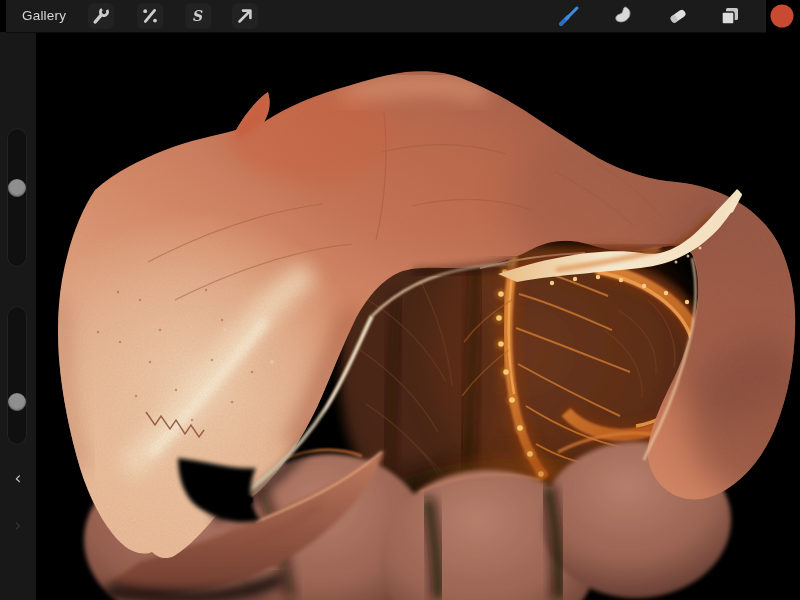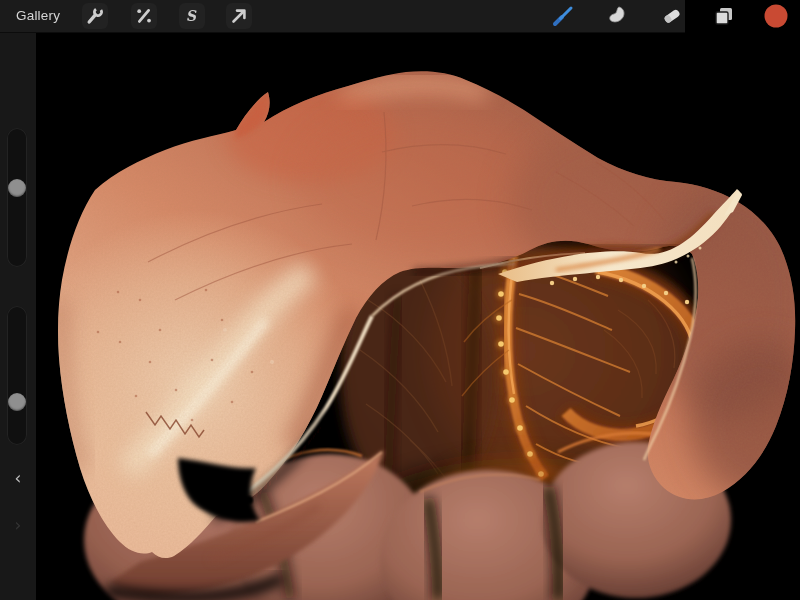--- a/index.html
+++ b/index.html
@@ -1,19 +1,19 @@
 <!DOCTYPE html>
 <html><head>
 <meta charset="utf-8">
 <style>
   html,body{margin:0;padding:0;background:#000;}
   #app{position:relative;width:800px;height:600px;overflow:hidden;background:#000;
        font-family:"Liberation Sans",sans-serif;-webkit-font-smoothing:antialiased;}
   
-  #toolbar{position:absolute;left:0;top:0;width:685px;height:32px;background:#1b1b1b;
+  #toolbar{position:absolute;left:6px;top:0;width:760px;height:32px;background:#1b1b1b;
            border-bottom:1px solid #0c0c0c;z-index:5;}
   .gallery{position:absolute;left:16px;top:0;height:32px;line-height:32px;
            color:#d6d6d6;font-size:13.5px;letter-spacing:.2px;cursor:default;}
   .tbtn{position:absolute;top:3px;width:26px;height:26px;border-radius:6px;
         background:#222;display:flex;align-items:center;justify-content:center;}
   .tbtn svg{display:block;}
   .tbtn .sglyph{color:#cdcdcd;font-size:14px;font-weight:bold;font-style:italic;
         font-family:"DejaVu Serif",serif;line-height:1;}
   
   #sidebar{position:absolute;left:0;top:32px;width:36px;height:568px;background:#181818;z-index:4;}

